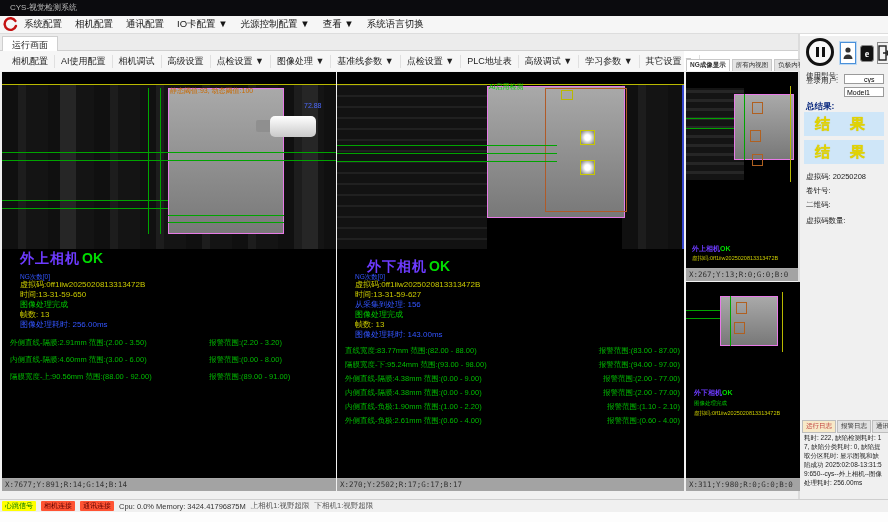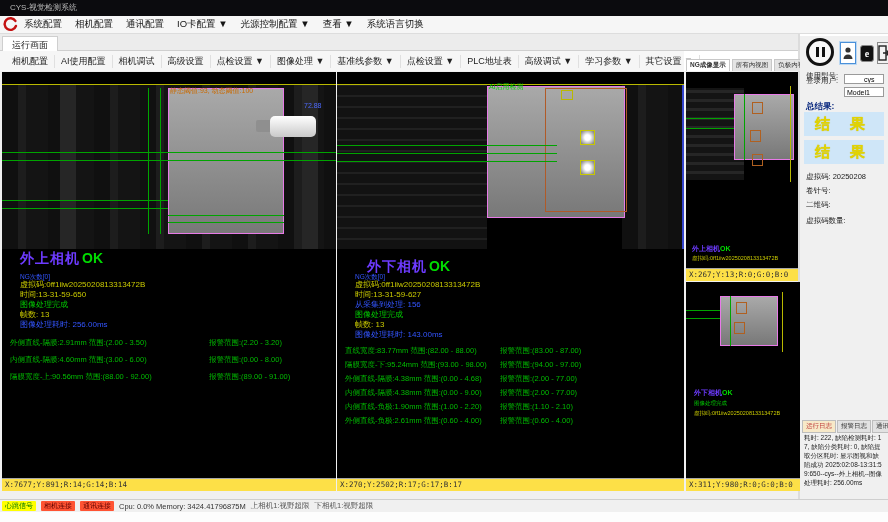--- a/index.html
+++ b/index.html
@@ -21,21 +21,21 @@
        border:1px solid #cfcfcf;border-bottom:none;font-size:9px;color:#222;}
   .toolbar{position:absolute;left:0;top:51px;width:684px;height:20px;background:#f6f6f6;
            display:flex;align-items:center;gap:0;padding-left:6px;font-size:9px;color:#222;box-sizing:border-box;}
   .tool-item{padding:0 6px;border-right:1px solid #e0e0e0;white-space:nowrap;}
   .vdivider{position:absolute;left:798px;top:34px;width:2px;height:465px;background:#dcdcdc;}
   .mainbg{position:absolute;left:0;top:71px;width:888px;height:428px;background:#f0f0f0;}
 
   
   .view{position:absolute;top:72px;height:419px;}
   .canvas{position:absolute;left:0;top:0;width:100%;height:406px;background:#000;overflow:hidden;}
-  .coordbar{position:absolute;left:0;bottom:0;width:100%;height:13px;background:#fde047;
+  .coordbar{position:absolute;left:0;bottom:0;width:100%;height:13px;background:#a3a3a3;
             border-top:1px solid #a8a8a8;font-family:"DejaVu Sans Mono",monospace;font-size:7.5px;
             color:#333;line-height:12px;padding-left:3px;box-sizing:border-box;}
   .ov{position:absolute;}
   .yline{height:1px;background:#b9b900;}
   .yv{width:1px;background:#b9b900;}
   .gh{height:1px;background:#00a400;}
   .gv{width:1px;background:#00a400;}
   .strip{background:repeating-linear-gradient(90deg,#101010 0 16px,#1d1d1d 16px 24px,#141414 24px 46px);}
   .strip2{background:repeating-linear-gradient(0deg,#141414 0 6px,#262626 6px 9px);}
   .hstrip{background:repeating-linear-gradient(0deg,#121212 0 9px,#202020 9px 11px);}
@@ -57,21 +57,21 @@
   .r-title .ok{color:#00dd00;margin-left:2px;letter-spacing:0;}
   .r-sub{position:absolute;font-size:6.5px;color:#3355ff;white-space:nowrap;}
   .r-lines{position:absolute;font-size:8px;line-height:10px;white-space:nowrap;}
   .ln{display:block;}
   .ln.y{color:#c9c900;}
   .ln.g{color:#00cc00;}
   .ln.b{color:#3355ff;}
   .meas{position:absolute;font-size:7.5px;color:#00bb00;}
   .meas-row{display:flex;white-space:nowrap;}
   .meas.left-m .meas-row{margin-bottom:7px;}
-  .meas.mid-m .meas-row{margin-bottom:4px;}
+  .meas.mid-m .meas-row{margin-bottom:4px;justify-content:space-between;}
   .meas.left-m .m-main{width:199px;flex:none;}
   .meas.mid-m .m-main{width:155px;flex:none;}
 
   .mini-title{position:absolute;font-size:7px;font-weight:bold;color:#6d3bff;white-space:nowrap;}
   .mini-title .ok{color:#00dd00;}
   .mini-line{position:absolute;font-size:5.5px;white-space:nowrap;overflow:hidden;max-width:100px;}
   .mini-line.y{color:#c9c900;}
   .mini-line.g{color:#00cc00;}
 
   
@@ -244,21 +244,21 @@
       <div class="meas mid-m" style="top:274px;left:8px;right:4px;">
           <div class="meas-row">
           <span class="m-main">直线宽度:83.77mm 范围:(82.00 - 88.00)</span>
           <span class="m-alarm">报警范围:(83.00 - 87.00)</span>
         </div>
           <div class="meas-row">
           <span class="m-main">隔膜宽度-下:95.24mm 范围:(93.00 - 98.00)</span>
           <span class="m-alarm">报警范围:(94.00 - 97.00)</span>
         </div>
           <div class="meas-row">
-          <span class="m-main">外侧直线-隔膜:4.38mm 范围:(0.00 - 4.68)</span>
+          <span class="m-main">外侧直线-隔膜:4.38mm 范围:(0.00 - 9.00)</span>
           <span class="m-alarm">报警范围:(2.00 - 77.00)</span>
         </div>
           <div class="meas-row">
           <span class="m-main">内侧直线-隔膜:4.38mm 范围:(0.00 - 9.00)</span>
           <span class="m-alarm">报警范围:(2.00 - 77.00)</span>
         </div>
           <div class="meas-row">
           <span class="m-main">内侧直线-负极:1.90mm 范围:(1.00 - 2.20)</span>
           <span class="m-alarm">报警范围:(1.10 - 2.10)</span>
         </div>

